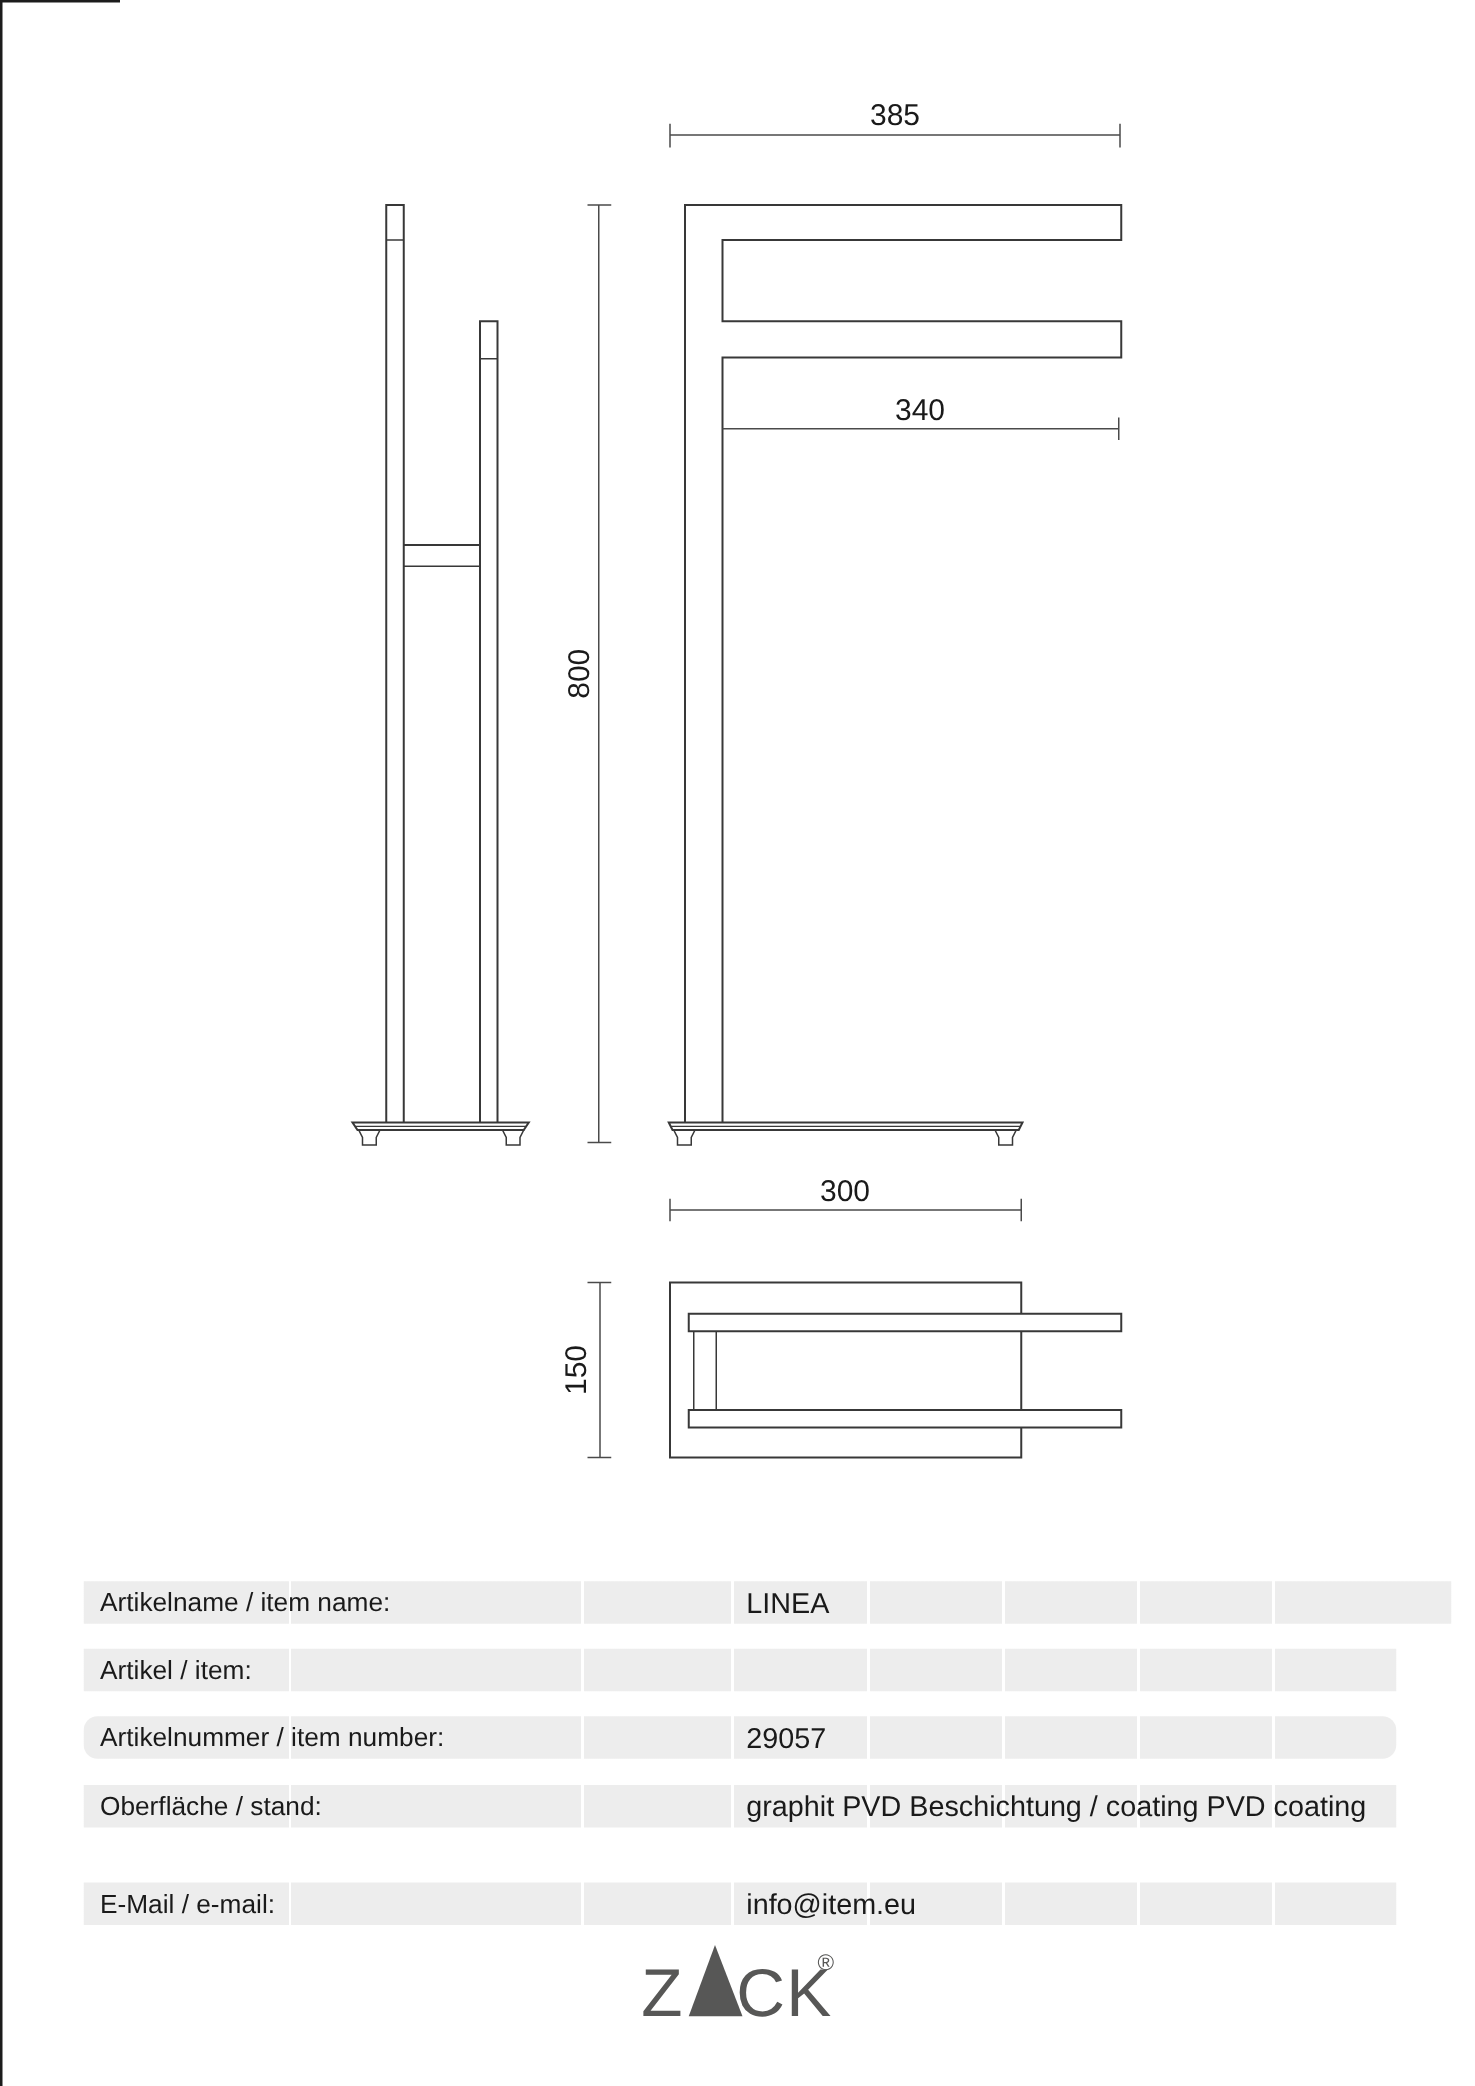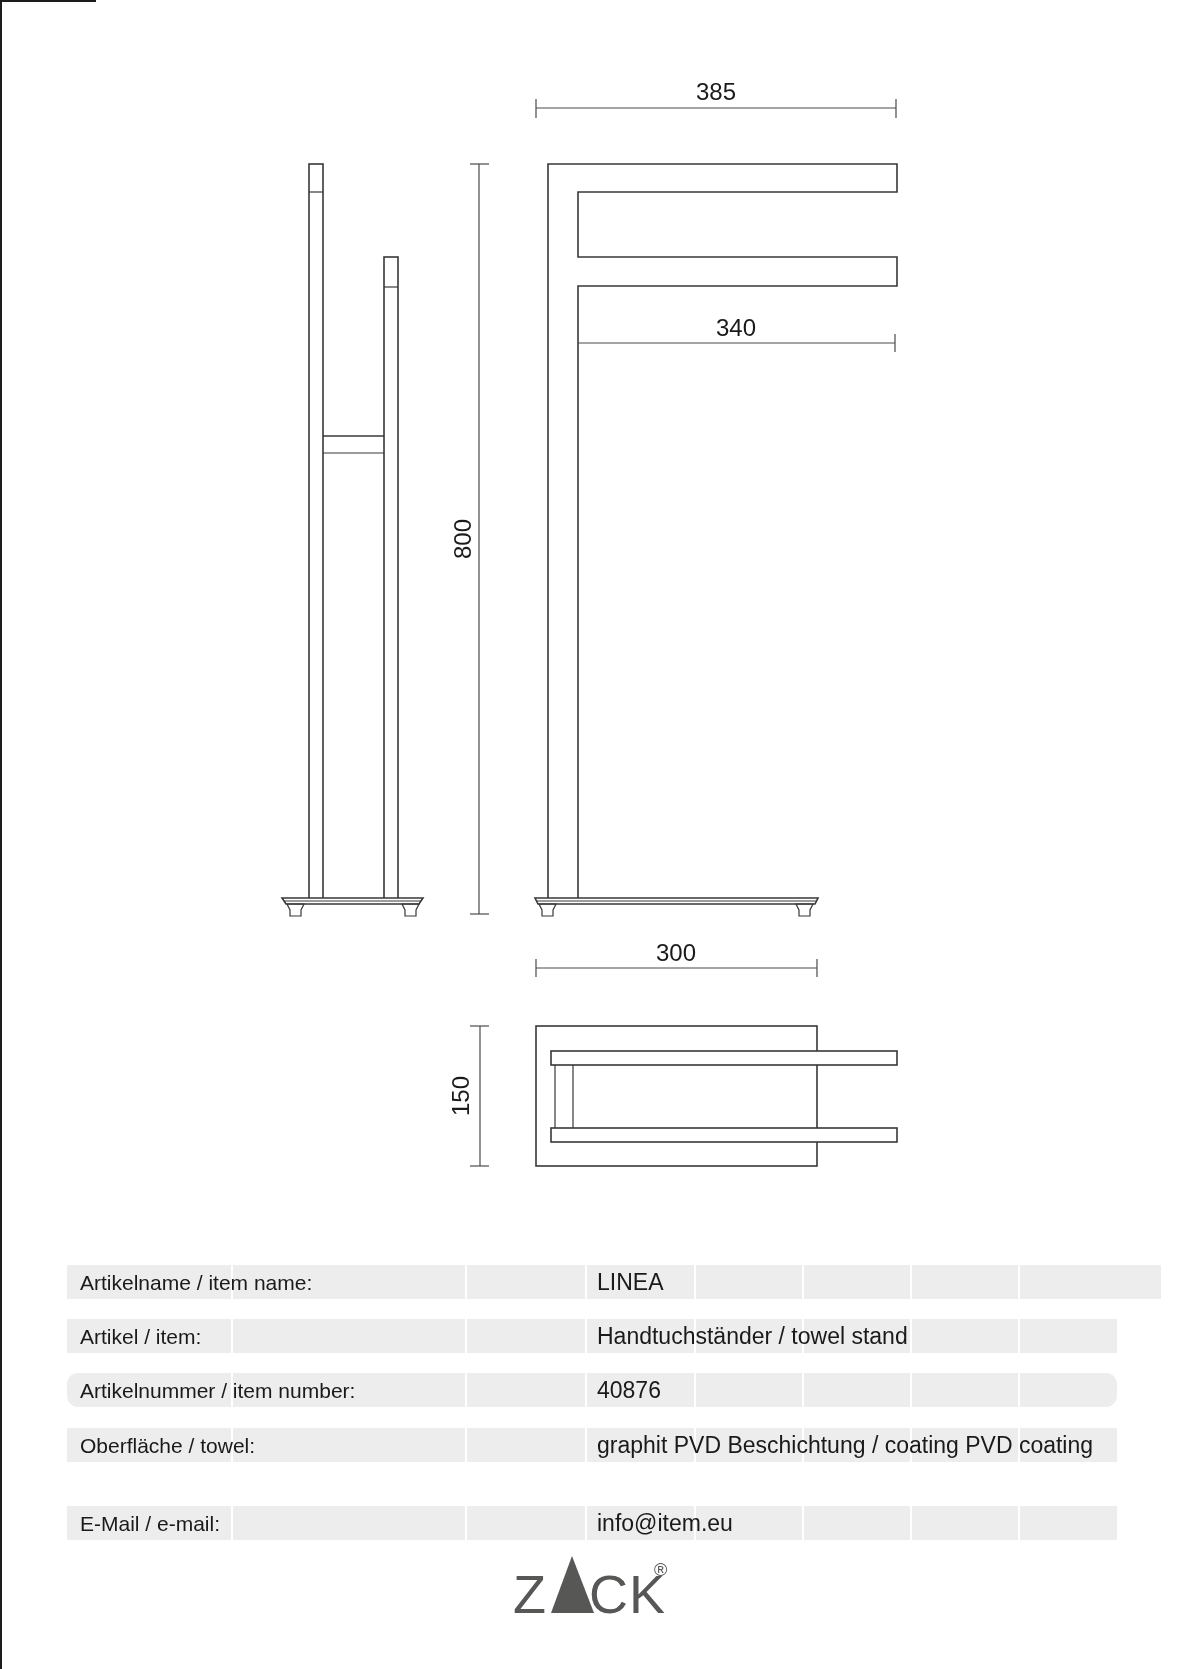--- a/index.html
+++ b/index.html
@@ -125,28 +125,27 @@
   </g>
 </svg>
 
 <div class="spec-table">
   <div class="spec-row row-1">
     <span class="lbl">Artikelname / item name:</span>
     <span class="val">LINEA</span>
   </div>
   <div class="spec-row row-2">
     <span class="lbl">Artikel / item:</span>
-    <span class="val">Handtuchständer / towel stand</span>
   </div>
   <div class="spec-row row-3">
     <span class="lbl">Artikelnummer / item number:</span>
-    <span class="val">40876</span>
+    <span class="val">29057</span>
   </div>
   <div class="spec-row row-4">
-    <span class="lbl">Oberfläche / towel:</span>
+    <span class="lbl">Oberfläche / stand:</span>
     <span class="val">graphit PVD Beschichtung / coating PVD coating</span>
   </div>
   <div class="spec-row row-5">
     <span class="lbl">E-Mail / e-mail:</span>
     <span class="val">info@item.eu</span>
   </div>
 </div>
 
 <svg class="logo-svg" width="210" height="78" viewBox="0 0 210 78">
   <g fill="#575756" font-family="&quot;Liberation Sans&quot;, sans-serif">

